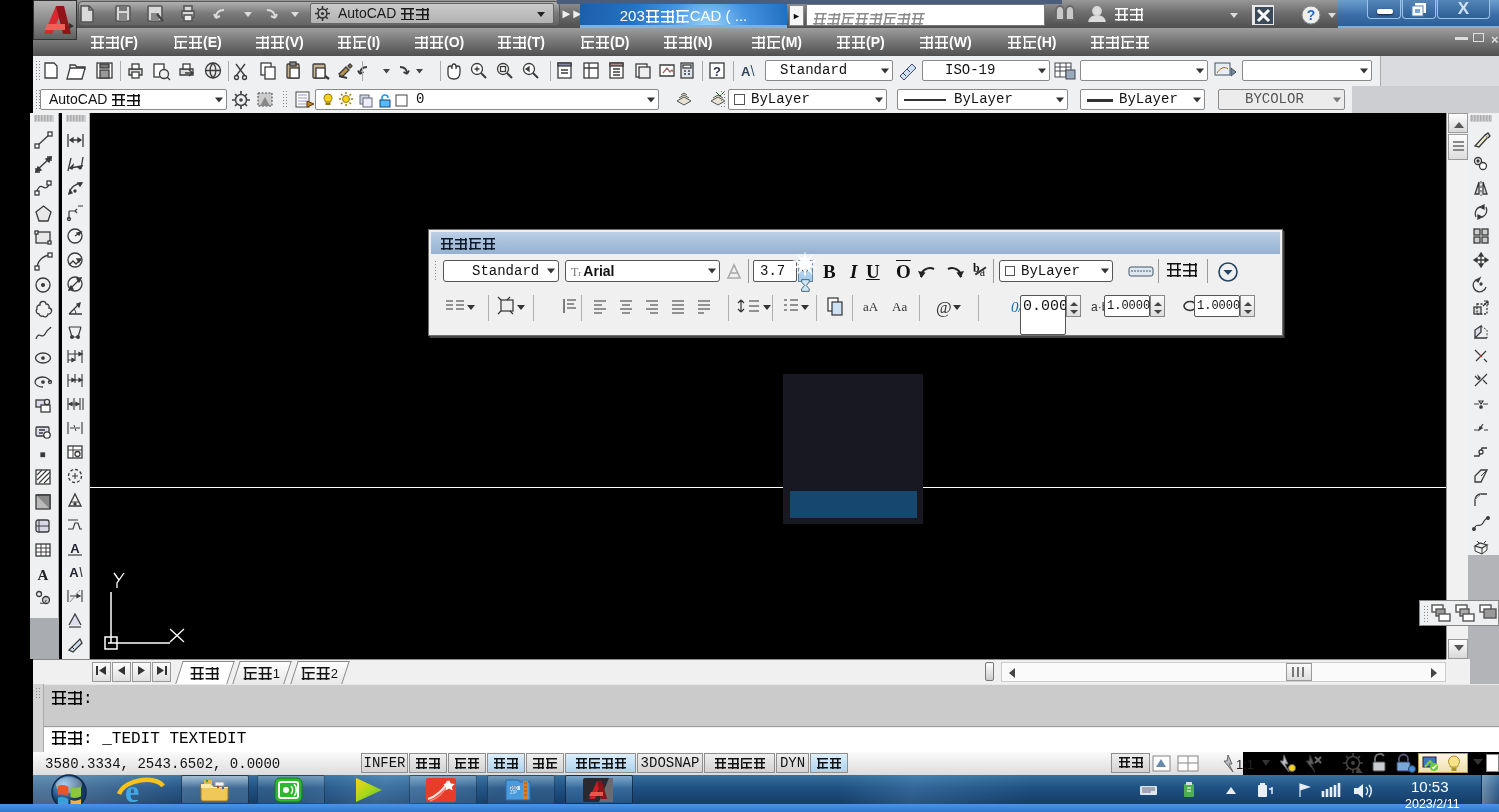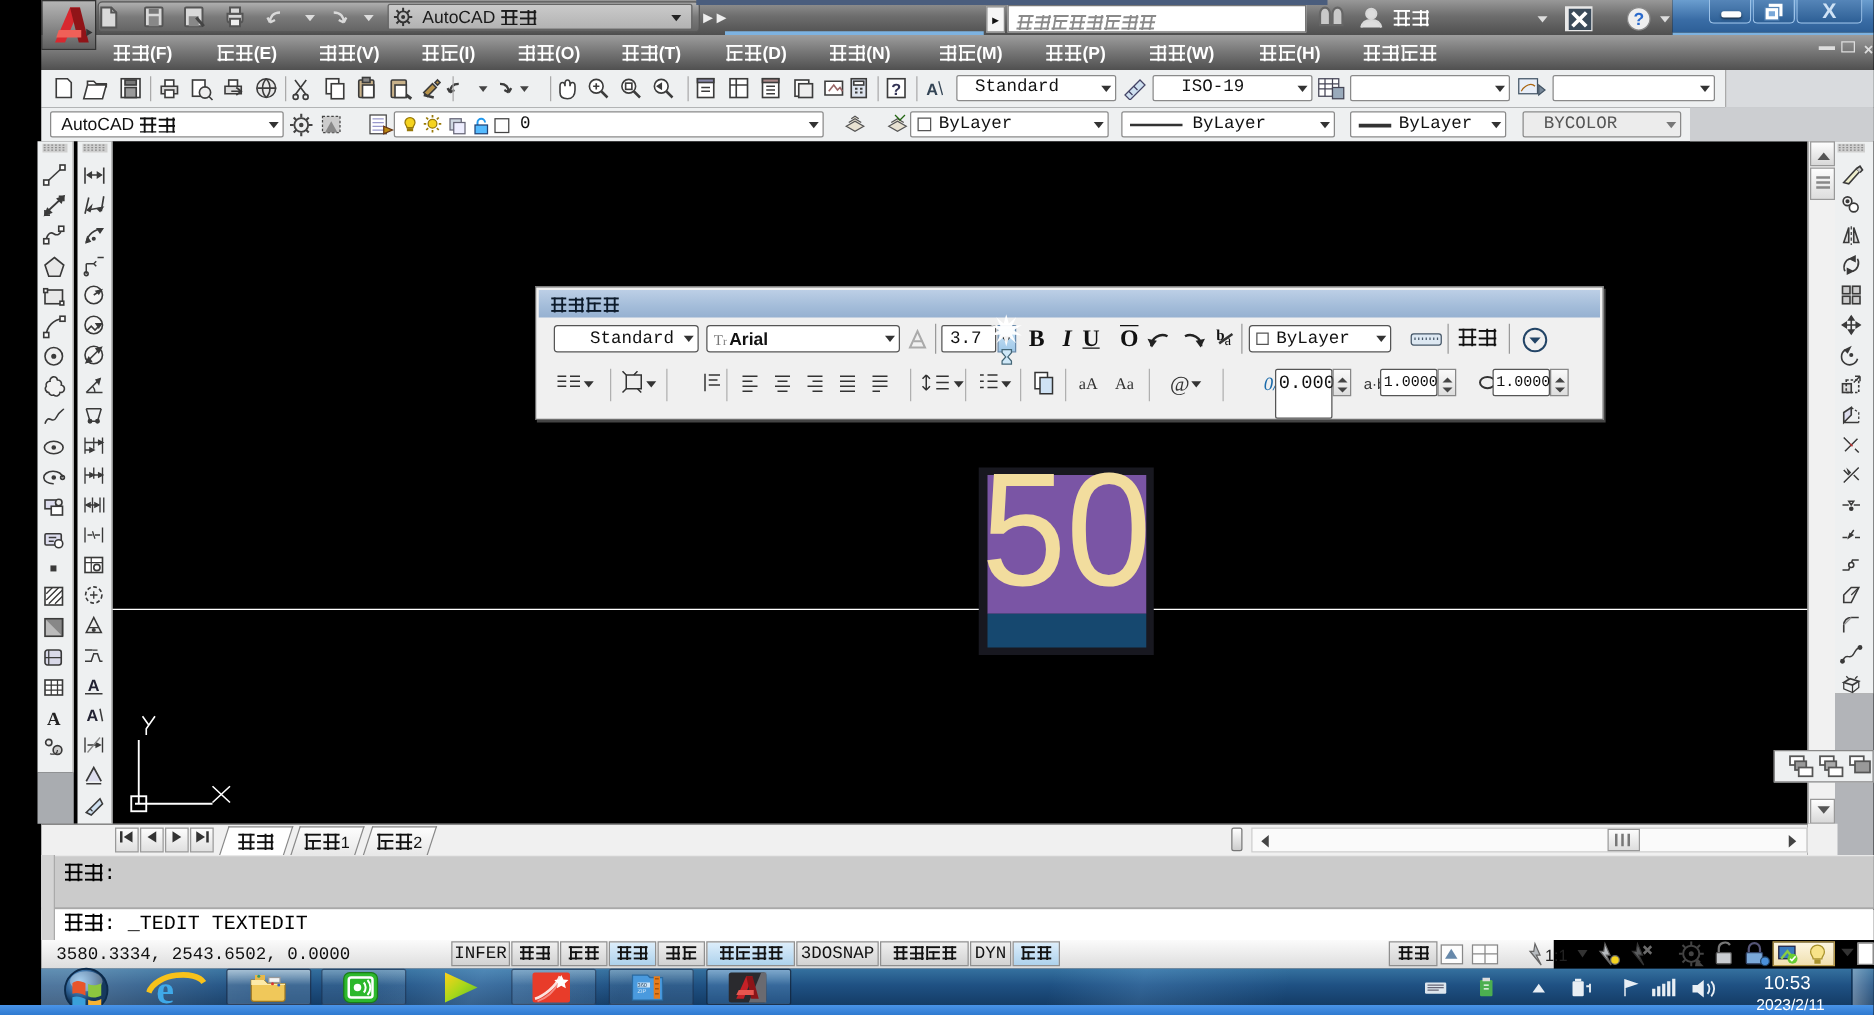--- a/index.html
+++ b/index.html
@@ -86,20 +86,21 @@
         <circle cx="7.5" cy="7.5" r="1.6" fill="#333"></circle>
         <g stroke="#333" stroke-width="1.6">
           <path d="M7.5 0v3M7.5 12v3M0 7.5h3M12 7.5h3M2.2 2.2l2.1 2.1M10.7 10.7l2.1 2.1M12.8 2.2l-2.1 2.1M4.3 10.7l-2.1 2.1"></path>
         </g>
       </svg>
     <span style="margin-left:4px">AutoCAD <i class="z" style="vertical-align:-2px"></i><i class="z b" style="vertical-align:-2px"></i></span>
     <span class="abs" style="right:8px;top:8px;width:0;height:0;border:4.5px solid transparent;border-top:5.5px solid #222"></span>
   </div>
   <div class="abs" style="left:527px;top:6px;color:#eee;font-size:13px;font-weight:bold;letter-spacing:-2px">►►</div>
   <div class="abs" style="left:524px;top:0;width:505px;height:4px;background:#4a5d7d"></div>
+  <div class="abs" style="left:547px;top:4px;width:207px;height:24px;background:radial-gradient(circle at 62% 110%,#9fd8ff 0%,#4594e0 30%,#2371c2 60%,#1d5fa8 100%);color:#fff;font-size:15px;text-align:center;line-height:23px;white-space:nowrap">203<i class="z" style="color:#fff"></i><i class="z b" style="color:#fff"></i><i class="z c" style="color:#fff"></i>CAD ( ...</div>
   <div class="abs" style="left:547px;top:25px;width:207px;height:3px;background:#7db2e0"></div>
   <div class="abs" style="left:756px;top:5px;width:15px;height:21px;background:#f6f6f6;border:1px solid #888;color:#111;font-size:9px;text-align:center;line-height:20px">►</div>
   <div class="abs" style="left:773px;top:4px;width:239px;height:22px;background:#fff;border:1px solid #777">
      <span style="display:inline-block;margin:4px 0 0 6px;color:#8a8a8a;transform:skewX(-10deg)"><i class="z z12"></i><i class="z z12 b"></i><i class="z z12 c"></i><i class="z z12"></i><i class="z z12 b"></i><i class="z z12 c"></i><i class="z z12 b"></i><i class="z z12"></i></span>
   </div>
   <svg class="abs" style="left:1017px;top:3px" width="290" height="24" viewBox="0 0 290 24">
     <g fill="none" stroke="#d8d8d8" stroke-width="1.8">
       <path d="M6 8a4 5 0 018 0v9h-8zM16 8a4 5 0 018 0v9h-8z" fill="#c9c9c9" stroke="#666"></path>
       <circle cx="47" cy="8" r="4" fill="#ddd"></circle>
         <path d="M39 19c1-5 4-6 8-6s7 1 8 6" fill="#ddd"></path>
@@ -290,21 +291,21 @@
         <path d="M36 11l7-4 7 4-7 4zM38 8l5-3 5 3"></path>
         <path d="M72 11l7-4 7 4-7 4z"></path>
       </g>
       <path d="M41 2l4 4 4-4" fill="none" stroke="#261"></path>
       <path d="M77 2l4 4 4-4M77 16l4-4" fill="none" stroke="#832"></path>
     </svg>
  <div class="vgrip" style="left:687px;top:4px;width:5px;height:19px"></div>
  <div class="combo" style="left:695px;top:3px;width:159px;height:21px"><span class="abs" style="left:5px;top:4px;width:11px;height:11px;background:#fff;border:1px solid #555"></span><span style="margin-left:22px;line-height:19px">ByLayer</span><span class="ar"></span></div>
  <div class="combo" style="left:864px;top:3px;width:171px;height:21px"><span class="abs" style="left:6px;top:9px;width:42px;height:1.5px;background:#333"></span><span style="margin-left:56px;line-height:19px">ByLayer</span><span class="ar"></span></div>
  <div class="combo" style="left:1047px;top:3px;width:125px;height:21px"><span class="abs" style="left:6px;top:9px;width:26px;height:2.5px;background:#333"></span><span style="margin-left:38px;line-height:19px">ByLayer</span><span class="ar"></span></div>
- <div class="combo" style="left:1185px;top:3px;width:127px;height:21px;background:#ececec;color:#555"><span style="margin-left:16px;line-height:19px">BYCOLOR</span><span class="ar" style="border-top-color:#777"></span></div>
+ <div class="combo" style="left:1185px;top:3px;width:127px;height:21px;background:#ececec;color:#555"><span style="margin-left:26px;line-height:19px">BYCOLOR</span><span class="ar" style="border-top-color:#777"></span></div>
  <div class="abs" style="left:1319px;top:0;width:147px;height:27px;background:#ccced1"></div>
 </div>
 <div class="abs" id="lt1">
 <svg width="29" height="505" viewBox="0 0 29 505">
 <rect x="4" y="2" width="20" height="7" fill="#cfcfcf"></rect>
       <path d="M5 3h18M5 5h18M5 7h18" stroke="#8a8a8a" stroke-width="1" stroke-dasharray="1.5 1.5"></path>
 <g fill="none" stroke="#3a3a3a" stroke-width="1.3">
  <g transform="translate(5,19)">
           <path d="M2 14L15 2"></path>
           <rect x="0" y="12" width="4" height="4" fill="#fff"></rect>
@@ -490,23 +491,20 @@
         </g>
  <g transform="translate(5,523)">
           <path d="M2 14L13 3l2 4-9 9z" fill="#cfe0f0"></path>
           <path d="M5 11l2 2" stroke-width="1"></path>
         </g>
 </g>
     </svg></div>
 <div class="abs" id="ltgap"></div>
 <div class="abs" id="hline"></div>
 <div class="abs" id="sqr">
-    <div class="purple">
-      <div id="fifty">50</div>
-    </div>
     <div class="blue"></div>
   </div>
 <div class="abs" id="vsb">
  <div class="abs" style="left:1px;top:0;width:20px;height:20px;background:linear-gradient(#fefefe,#d8d8d8);border:1px solid #999">
       <div class="abs" style="left:5px;top:7px;width:0;height:0;border:5px solid transparent;border-bottom:6px solid #555;margin-top:-4px"></div>
     </div>
  <div class="abs" style="left:1px;top:21px;width:20px;height:26px;background:linear-gradient(#fdfdfd,#ddd);border:1px solid #999">
       <div class="abs" style="left:4px;top:6px;width:11px;height:1.5px;background:#888;box-shadow:0 4px #888,0 8px #888"></div>
     </div>
  <div class="abs" style="left:1px;top:526px;width:20px;height:20px;background:linear-gradient(#fefefe,#d8d8d8);border:1px solid #999">

